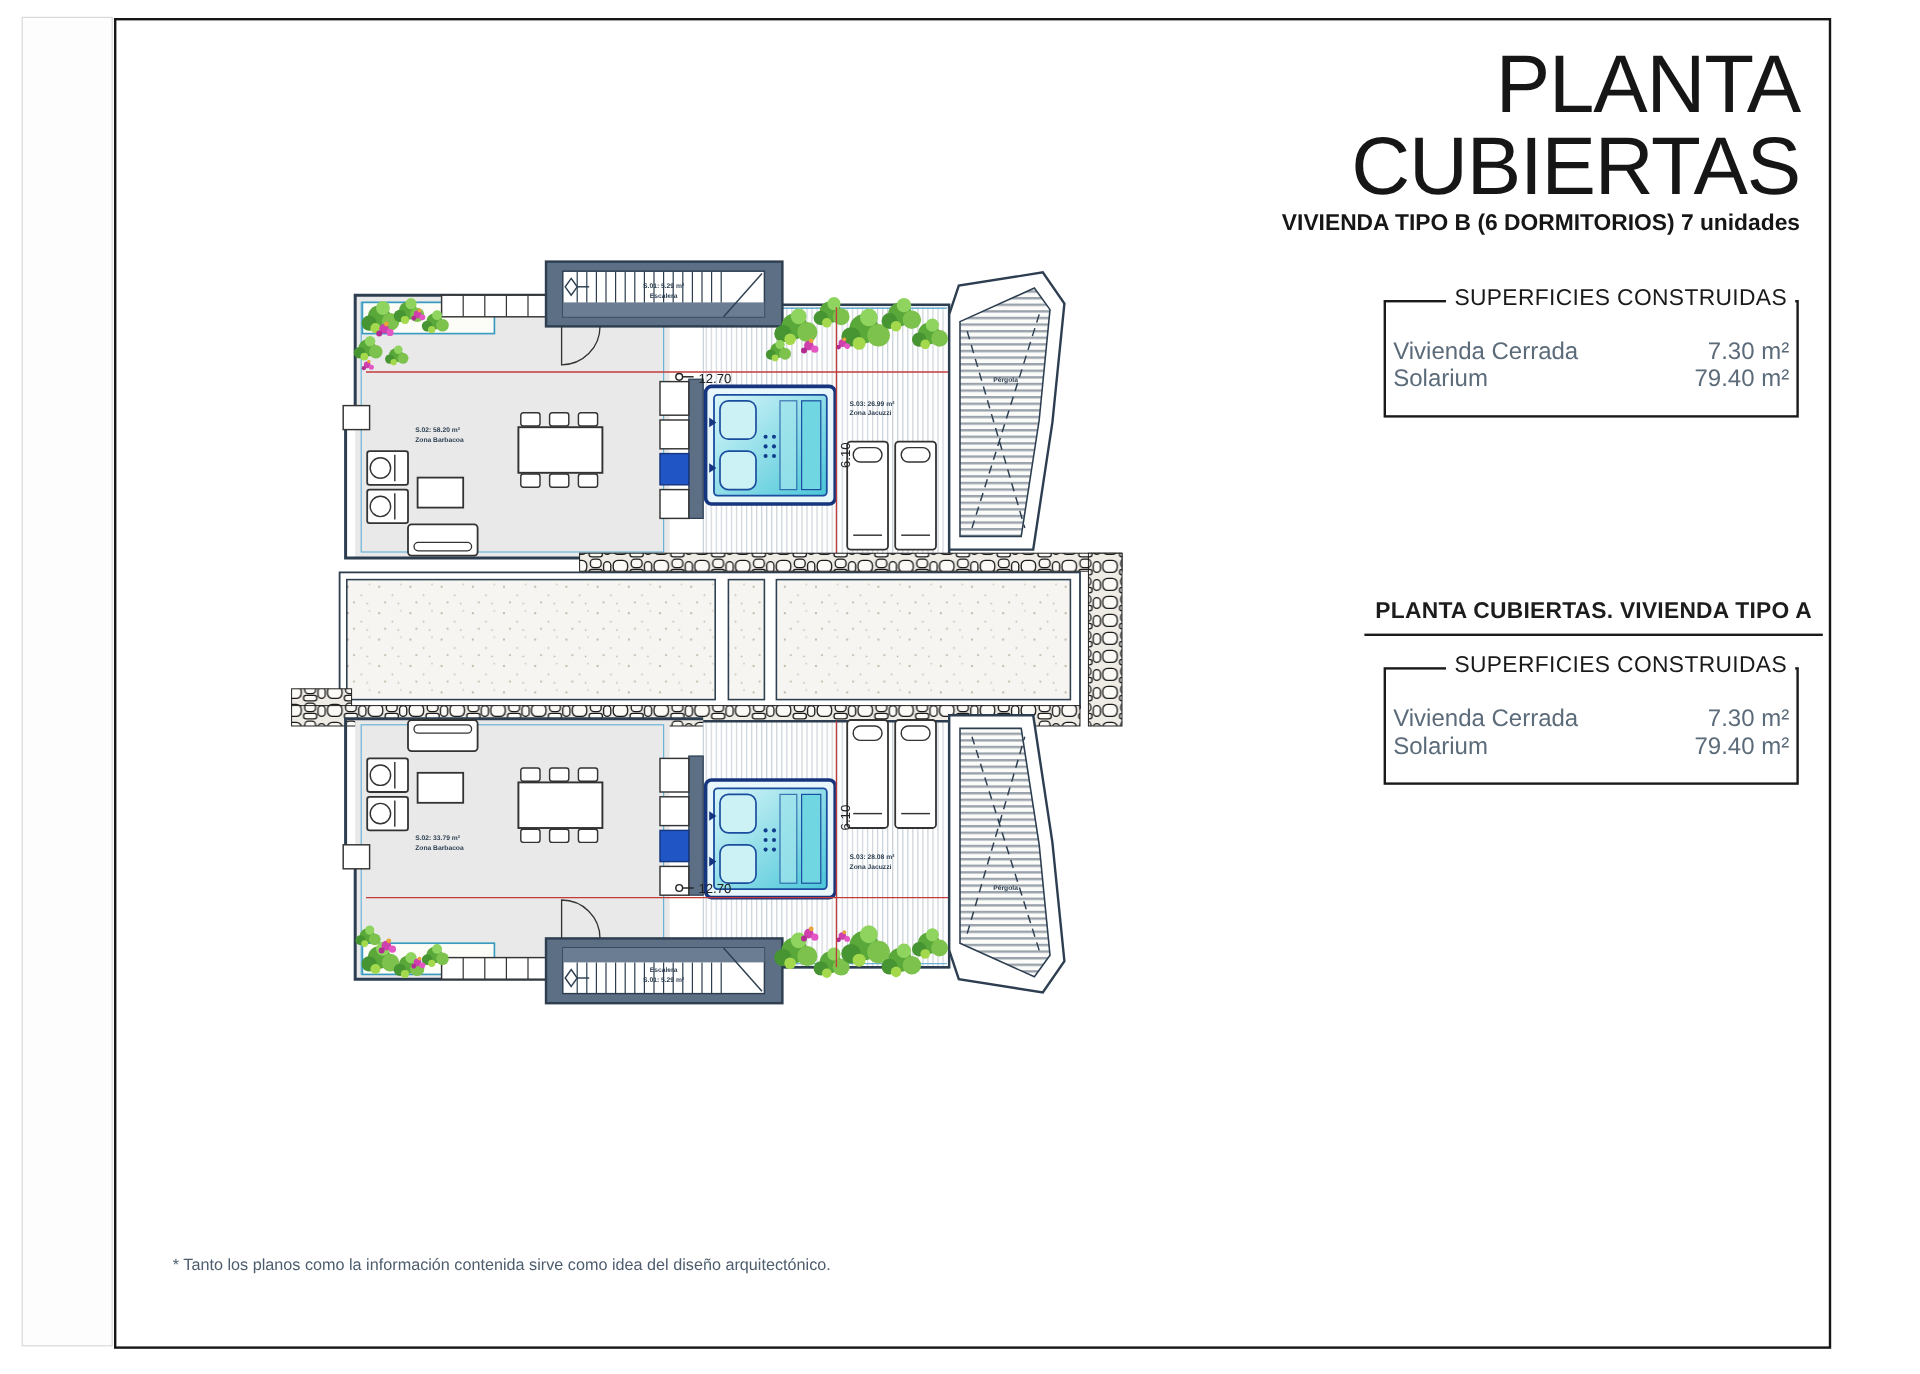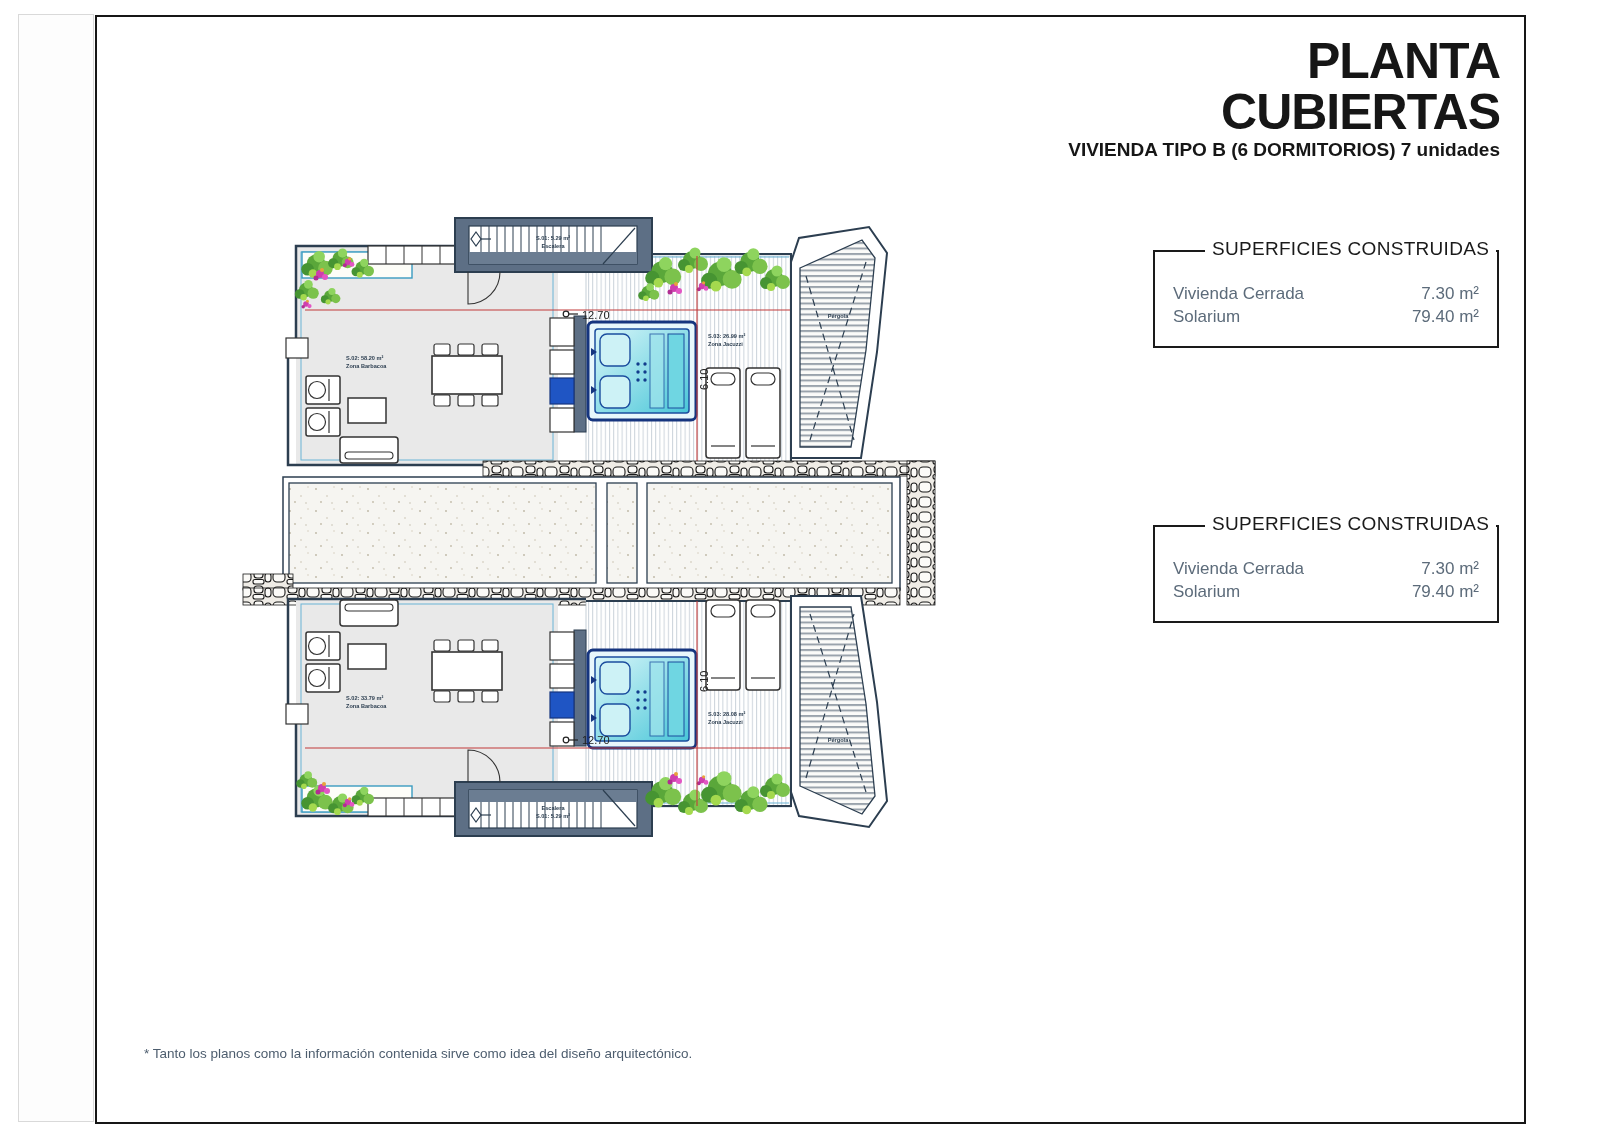--- a/index.html
+++ b/index.html
@@ -1,29 +1,29 @@
 <!DOCTYPE html>
 <html><head>
 <meta charset="utf-8">
 <style>
   html,body{margin:0;padding:0;background:#ffffff;}
   body{width:1600px;height:1145px;position:relative;font-family:"Liberation Sans",sans-serif;color:#1a1a1a;overflow:hidden;}
   .ghost-sheet{position:absolute;left:18px;top:14px;width:74px;height:1106px;border:1px solid #d9d9d9;background:#fdfdfd;}
   .sheet{position:absolute;left:95px;top:15px;width:1427px;height:1105px;border:2px solid #161616;background:#ffffff;}
   .title-block{position:absolute;left:1060px;top:36px;width:440px;text-align:right;}
-  .title-block h1{margin:0;font-size:50px;line-height:1.02;font-weight:bold;letter-spacing:-1px;color:#161616;}
+  .title-block h1{margin:0;font-size:68px;line-height:1.02;font-weight:normal;letter-spacing:-1px;color:#161616;}
   .title-block .sub{font-size:19px;font-weight:bold;line-height:1.22;color:#161616;}
   .panel{position:absolute;left:1137px;width:382px;}
   .panel-b{top:224px;}
   .panel-a{top:499px;}
   .panel .heading{font-size:19px;font-weight:bold;color:#1c1c1c;text-align:center;padding-bottom:7px;border-bottom:2px solid #1a1a1a;letter-spacing:.2px;}
   .panel .box{margin:26px 20px 0 16px;border:2px solid #1a1a1a;height:94px;position:relative;}
   .panel .box-title{position:absolute;top:-14px;left:50px;background:#ffffff;padding:0 7px;font-size:19px;font-weight:normal;color:#1a1a1a;letter-spacing:.3px;}
   .panel .rows{margin-top:30px;}
-  .panel .row{display:flex;justify-content:space-between;padding:0 18px;font-size:17px;line-height:23px;color:#5c6b7a;}
+  .panel .row{display:flex;justify-content:space-between;padding:0 6px;font-size:20px;line-height:23px;color:#5c6b7a;}
   .panel .row .val{color:#5c6b7a;}
   .footnote{position:absolute;left:126px;top:1044px;font-size:13.5px;line-height:1.55;color:#4d5d6e;margin-left:18px;}
   .footnote .l2{margin-left:13px;}
   svg.plan{position:absolute;left:235px;top:185px;width:710px;height:665px;}
   svg text{font-family:"Liberation Sans",sans-serif;}
   .tiny{font-size:5.6px;fill:#2c3e50;font-weight:bold;}
   .dim{font-size:11px;fill:#222;}
 </style>
 </head>
 <body>
@@ -46,20 +46,21 @@
       </div>
       <div class="row">
         <span>Solarium</span>
         <span class="val">79.40 m²</span>
       </div>
     </div>
   </div>
 </div>
 
 <div class="panel panel-a">
+  <div class="heading">PLANTA CUBIERTAS. VIVIENDA TIPO A</div>
   <div class="box">
     <span class="box-title">SUPERFICIES CONSTRUIDAS</span>
     <div class="rows">
       <div class="row">
         <span>Vivienda Cerrada</span>
         <span class="val">7.30 m²</span>
       </div>
       <div class="row">
         <span>Solarium</span>
         <span class="val">79.40 m²</span>

